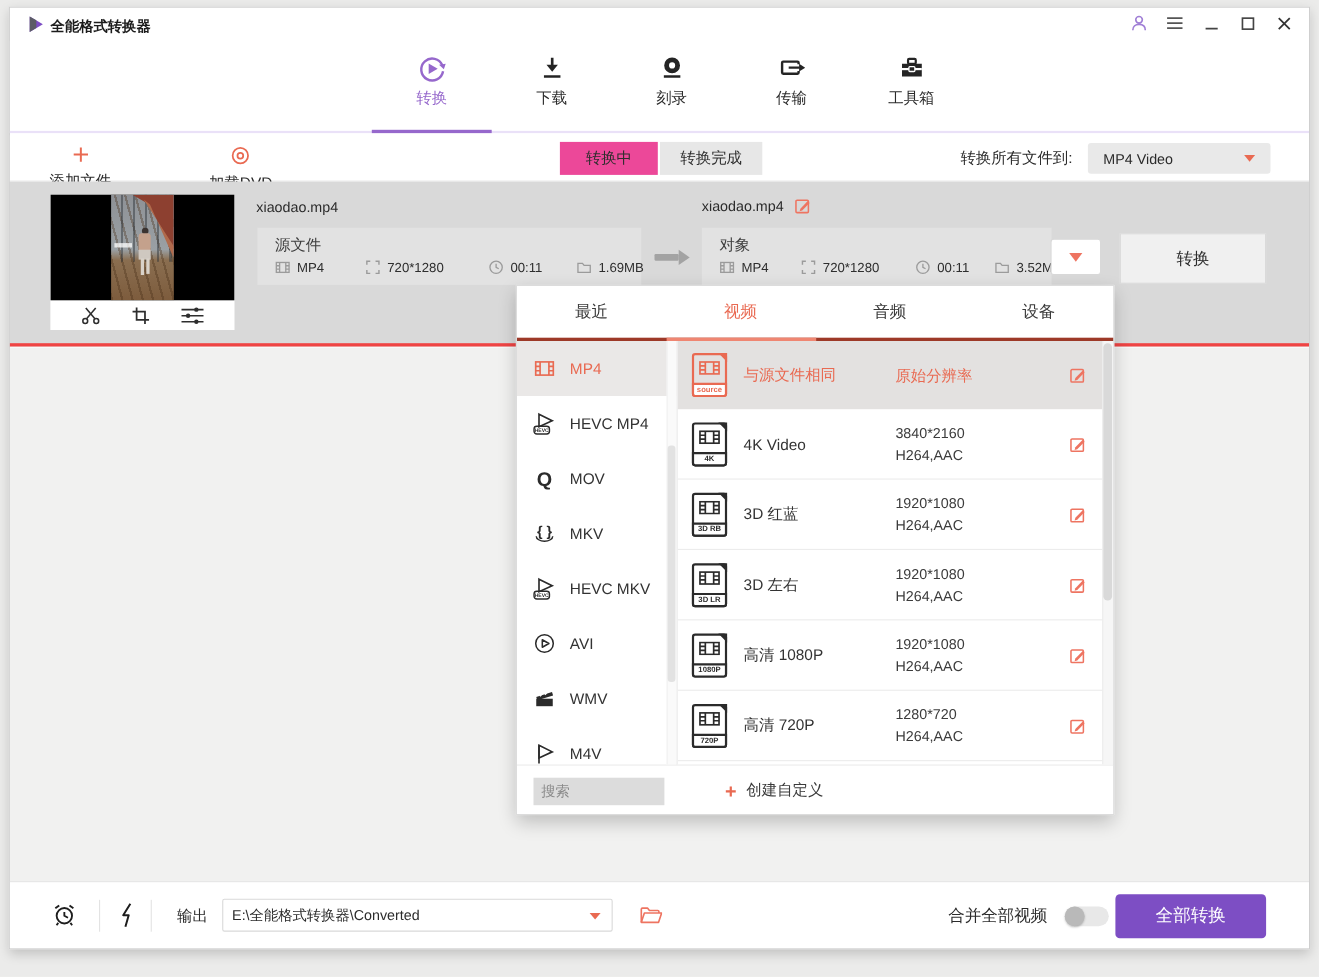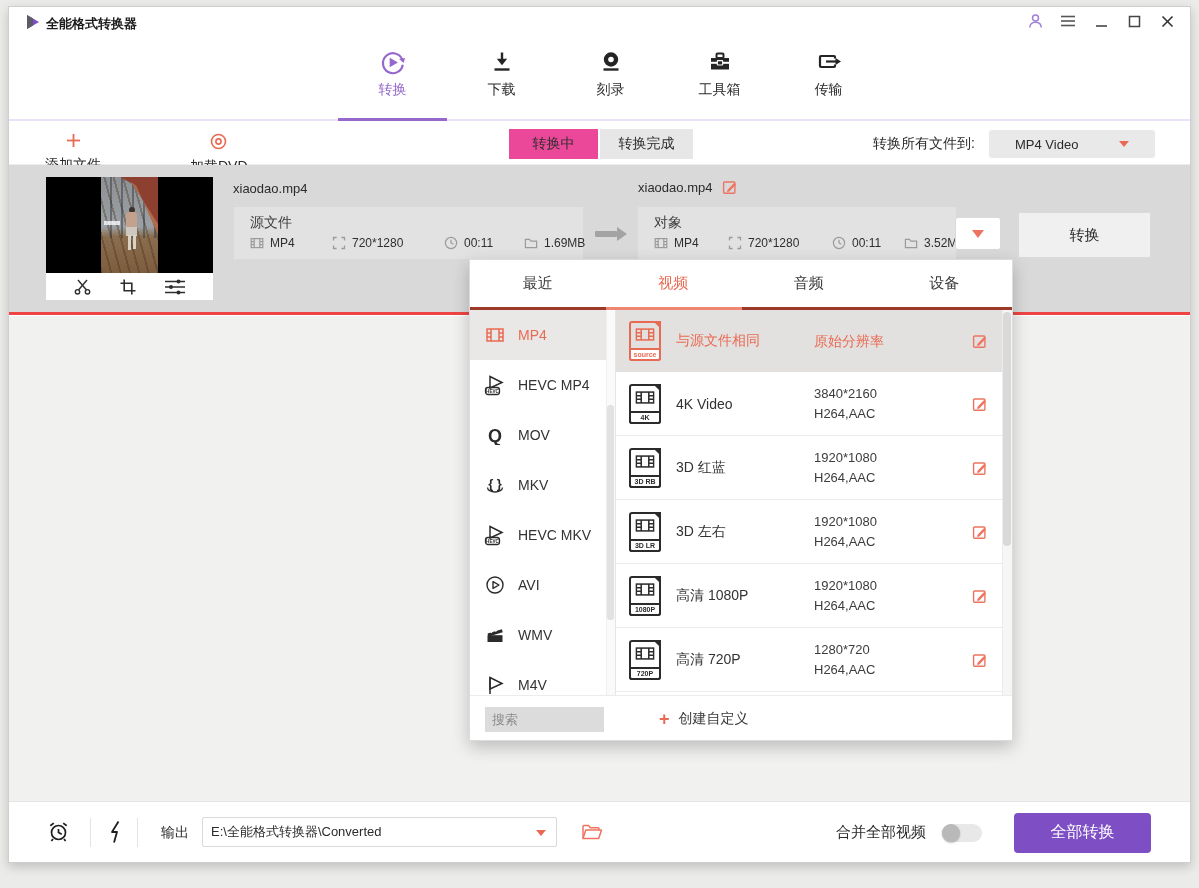--- a/index.html
+++ b/index.html
@@ -28,21 +28,21 @@
   .nav-underline { position:absolute; left:329px; bottom:-2px; width:109px; height:3px; background:#9668cc; }
   
   .toolbar { position:absolute; left:0; top:116px; width:100%; height:42px; background:#fff; border-bottom:1px solid #ededed; }
   .tbtn { position:absolute; top:10px; display:flex; align-items:center; gap:8px; font-size:14px; color:#2b2b2b; cursor:default;flex-direction:column; }
   .caret { width:0; height:0; border-left:5px solid transparent; border-right:5px solid transparent; border-top:6px solid #e96a52; }
   .queue-tab { position:absolute; top:6px; height:30px; display:flex; align-items:center; justify-content:center; font-size:14px; color:#2e2e2e; }
   .queue-tab.active { background:#ec4899; }
   .queue-tab.idle { background:#e7e7e7; }
   .convert-to { position:absolute; right:35px; top:7px; display:flex; align-items:center; gap:14px; }
   .convert-to .lbl { font-size:14px; color:#2b2b2b; }
-  .fmt-select { width:166px; height:28px; background:#e9e9e9; border-radius:3px; display:flex; align-items:center; padding:0 26px; font-size:13px; color:#2b2b2b; }
+  .fmt-select { width:166px; height:28px; background:#e9e9e9; border-radius:3px; display:flex; align-items:center; padding:0 14px; font-size:13px; color:#2b2b2b; }
   .fmt-select .caret { margin-left:auto; }
   
   .filerow { position:absolute; left:0; top:158px; width:100%; height:150px; background:#d9d9d9; border-bottom:3px solid #ef4444; }
   .thumbcard { position:absolute; left:37px; top:12px; width:167px; height:123px; background:#fff; }
   .thumb { position:relative; width:167px; height:96px; background:#000; overflow:hidden; }
   .photo { position:absolute; left:55px; top:0; width:57px; height:96px;
     background:
       repeating-linear-gradient(75deg, rgba(70,45,22,.35) 0 2px, transparent 2px 9px),
       linear-gradient(180deg,#8e9196 0%,#9aa0a4 52%,#8a6e50 62%,#7d5c3d 100%);
   }
@@ -113,21 +113,21 @@
   .bb-icon { position:absolute; top:50%; transform:translateY(-50%); display:flex; }
   .vdiv { position:absolute; top:16px; width:1px; height:29px; background:#e3e3e3; }
   .out-label { position:absolute; left:152px; top:22px; font-size:14px; color:#2b2b2b; }
   .pathbox { position:absolute; left:193px; top:15px; width:355px; height:30px; border:1px solid #d9d9d9; border-radius:2px; background:#fff; }
   .pathbox input { width:100%; height:100%; border:none; outline:none; padding:0 26px 0 8px; font-size:13px; color:#2b2b2b; background:transparent; font-family:inherit; }
   .pathbox .caret { position:absolute; right:10px; top:12px; }
   .bb-right { position:absolute; right:39px; top:0; height:61px; display:flex; align-items:center; }
   .merge-lbl { font-size:15px; color:#2b2b2b;margin-left:48px; }
   .toggle { margin-left:16px; width:40px; height:18px; border-radius:9px; background:#e8e8e8; position:relative; }
   .toggle .knob { position:absolute; left:0; top:0; width:18px; height:18px; border-radius:50%; background:#b9b9b9; box-shadow:0 1px 2px rgba(0,0,0,.25); }
-  .all-btn { margin-left:32px; width:137px; height:40px; background:#7d4ec4; border-radius:4px; color:#fff; font-size:16px; display:flex; align-items:center; justify-content:center; }
+  .all-btn { margin-left:6px; width:137px; height:40px; background:#7d4ec4; border-radius:4px; color:#fff; font-size:16px; display:flex; align-items:center; justify-content:center; }
   svg { display:block; }
 </style>
 </head>
 <body>
 
 <svg width="0" height="0" style="position:absolute">
   <defs>
     <symbol id="i-film" viewBox="0 0 14 14">
         <g fill="none" stroke="currentColor" stroke-width="1.2">
           <rect x="1.2" y="2.6" width="11.6" height="9"></rect>
@@ -254,38 +254,38 @@
           <svg width="26" height="26" viewBox="0 0 26 26">
               <circle cx="13" cy="10.5" r="5" fill="none" stroke="#242424" stroke-width="4.4"></circle>
               <line x1="5.5" y1="20.5" x2="20.5" y2="20.5" stroke="#242424" stroke-width="2.4"></line>
             </svg>
         </div>
         <div class="nlabel">刻录</div>
       </div>
       <div class="navtab">
         <div class="nicon">
           <svg width="26" height="26" viewBox="0 0 26 26">
+              <rect x="4" y="7" width="15" height="11" rx="1" fill="none" stroke="#242424" stroke-width="2.2"></rect>
+              <line x1="11" y1="12.5" x2="21" y2="12.5" stroke="#fff" stroke-width="6"></line>
+              <line x1="10" y1="12.5" x2="20" y2="12.5" stroke="#242424" stroke-width="2.2"></line>
+              <polygon points="19.5,9 25,12.5 19.5,16" fill="#242424"></polygon>
+            </svg>
+        </div>
+        <div class="nlabel">传输</div>
+      </div>
+      <div class="navtab">
+        <div class="nicon">
+          <svg width="26" height="26" viewBox="0 0 26 26">
               <rect x="9.5" y="4.5" width="7" height="4.5" rx="1" fill="none" stroke="#242424" stroke-width="2"></rect>
               <path d="M4 9 h18 v11.5 h-18 z" fill="#242424"></path>
               <rect x="4" y="12.8" width="18" height="2" fill="#fff"></rect>
               <rect x="10.3" y="11.6" width="5.4" height="4.4" rx="0.8" fill="#242424" stroke="#fff" stroke-width="1.2"></rect>
             </svg>
         </div>
         <div class="nlabel">工具箱</div>
-      </div>
-      <div class="navtab">
-        <div class="nicon">
-          <svg width="26" height="26" viewBox="0 0 26 26">
-              <rect x="4" y="7" width="15" height="11" rx="1" fill="none" stroke="#242424" stroke-width="2.2"></rect>
-              <line x1="11" y1="12.5" x2="21" y2="12.5" stroke="#fff" stroke-width="6"></line>
-              <line x1="10" y1="12.5" x2="20" y2="12.5" stroke="#242424" stroke-width="2.2"></line>
-              <polygon points="19.5,9 25,12.5 19.5,16" fill="#242424"></polygon>
-            </svg>
-        </div>
-        <div class="nlabel">传输</div>
       </div>
     </div>
     <div class="nav-underline"></div>
   </div>
 
   <div class="toolbar">
     <div class="tbtn" style="left:36px">
       <svg width="15" height="15" viewBox="0 0 15 15">
           <g stroke="#e96a52" stroke-width="1.8">
             <line x1="7.5" y1="1" x2="7.5" y2="14"></line>

